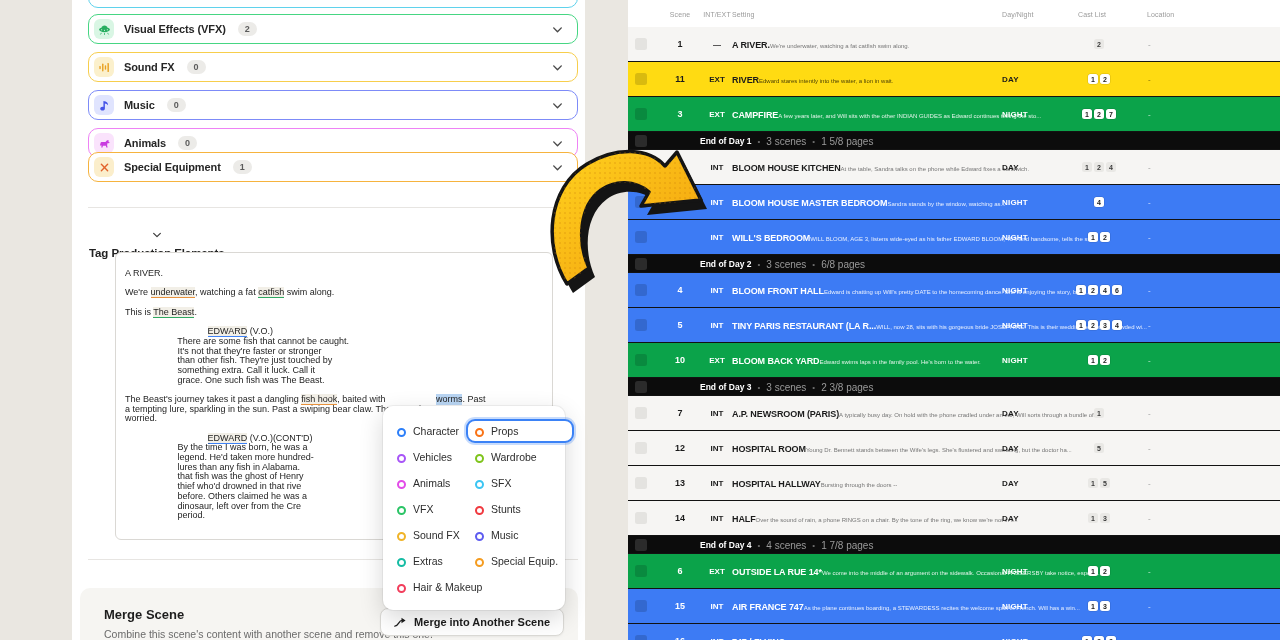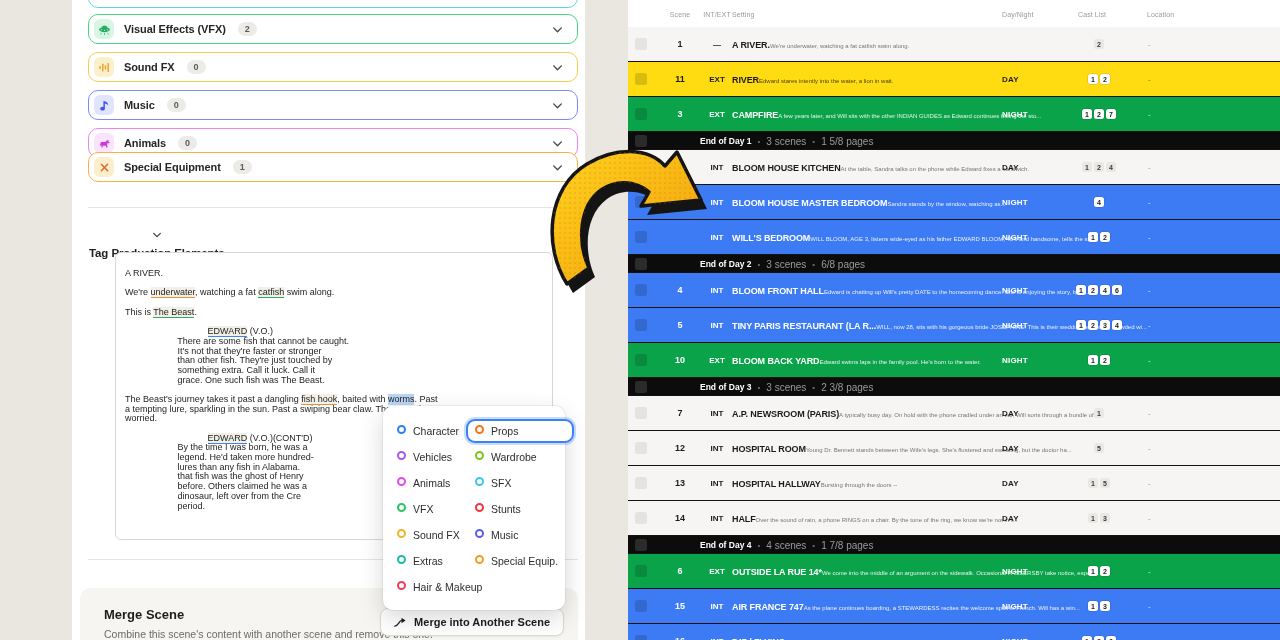--- a/index.html
+++ b/index.html
@@ -30,35 +30,35 @@
               font-weight:bold; display:flex; align-items:center; justify-content:center; }
 
   #script-box { position:absolute; left:43px; top:252px; width:438px; height:288px; background:#fff;
                 border:1px solid #DAD8D4; border-radius:6px; padding:16px 0 0 9px; overflow:hidden; }
   .s-line { font-family:"Liberation Mono","DejaVu Sans Mono",monospace; font-size:9px; line-height:9.7px;
             white-space:pre; color:#242424; height:9.7px; }
   .tg { background:#F2EFE7; border-bottom:1.5px solid; }
   .tg-orange { border-color:#E8923C; }
   .tg-green  { border-color:#2FA862; }
   .tg-blue   { border-color:#3F82F4; }
-  .tg-sel    { background:#B9D5F3; border-bottom:1.5px solid #B9D5F3; }
+  .tg-sel    { background:#B9D5F3; border-bottom:1.5px solid #B9D5F3;margin-left:48px; }
 
   #merge-panel { position:absolute; left:8px; top:588px; width:498px; height:64px; background:#F6F5F2; border-radius:10px; }
   #merge-title { position:absolute; left:24px; top:19px; font-size:13px; font-weight:bold; color:#1d1d1d; }
   #merge-desc  { position:absolute; left:24px; top:40px; font-size:10.5px; color:#6b6b6b; }
   #merge-btn   { position:absolute; right:14px; top:20px; height:28px; background:#fff; border:1px solid #DBDAD6;
                  border-radius:8px; display:flex; align-items:center; gap:7px; padding:0 13px;
                  font-size:11px; font-weight:bold; color:#1d1d1d; box-shadow:0 1px 2px rgba(0,0,0,.05); }
   #merge-btn svg { width:13px; height:13px; }
 
   
   #popup { position:absolute; left:383px; top:406px; width:182px; background:#fff; border-radius:10px;
            box-shadow:0 8px 24px rgba(0,0,0,.16), 0 0 0 1px rgba(0,0,0,.05); padding:12px 0 10px 14px; z-index:30; }
   #popup-grid { display:grid; grid-template-columns:78px 90px; grid-auto-rows:26px; align-items:center; }
-  .p-item { display:flex; align-items:flex-start; gap:7px; }
+  .p-item { display:flex; align-items:flex-end; gap:7px; }
   .p-ring { width:9px; height:9px; border-radius:50%; border:2.5px solid; flex:0 0 auto; }
   .p-label { font-size:10.5px; color:#2d2d2d; white-space:nowrap; }
   .p-item.sel { box-shadow:0 0 0 2px #3B82F6, 0 0 0 4px rgba(59,130,246,.28); border-radius:7px;
                 padding:4px 7px; margin:-4px -7px; background:#fff; }
 
   
   #board { position:absolute; left:628px; top:0; width:652px; height:640px; background:#fff; }
   #board-header { position:relative; height:27px; background:#fff; }
   .bh { position:absolute; top:50%; transform:translateY(-50%); font-size:7px; color:#9a9a9a; letter-spacing:.1px; }
   .col-0 { left:28px; width:48px; text-align:center; }
@@ -227,20 +227,21 @@
       <div class="s-line"><span></span></div>
       <div class="s-line"><span>The Beast's journey takes it past a dangling </span><span class="tg tg-orange">fish hook</span><span>, baited with </span><span class="tg tg-sel">worms</span><span>. Past</span></div>
       <div class="s-line"><span>a tempting lure, sparkling in the sun. Past a swiping bear claw. The Beast isn't</span></div>
       <div class="s-line"><span>worried.</span></div>
       <div class="s-line"><span></span></div>
       <div class="s-line"><span>                                 </span><span class="tg tg-blue">EDWARD</span><span> (V.O.)(CONT'D)</span></div>
       <div class="s-line"><span>                     By the time I was born, he was a</span></div>
       <div class="s-line"><span>                     legend. He'd taken more hundred-</span></div>
       <div class="s-line"><span>                     lures than any fish in Alabama.</span></div>
       <div class="s-line"><span>                     that fish was the ghost of Henry</span></div>
+      <div class="s-line"><span>                     thief who'd drowned in that rive</span></div>
       <div class="s-line"><span>                     before. Others claimed he was a</span></div>
       <div class="s-line"><span>                     dinosaur, left over from the Cre</span></div>
       <div class="s-line"><span>                     period.</span></div>
     </div>
 
   <div class="divider" style="top:559px"></div>
 
   <div id="merge-panel">
     <div id="merge-title">Merge Scene</div>
     <div id="merge-desc">Combine this scene's content with another scene and remove this one.</div>

